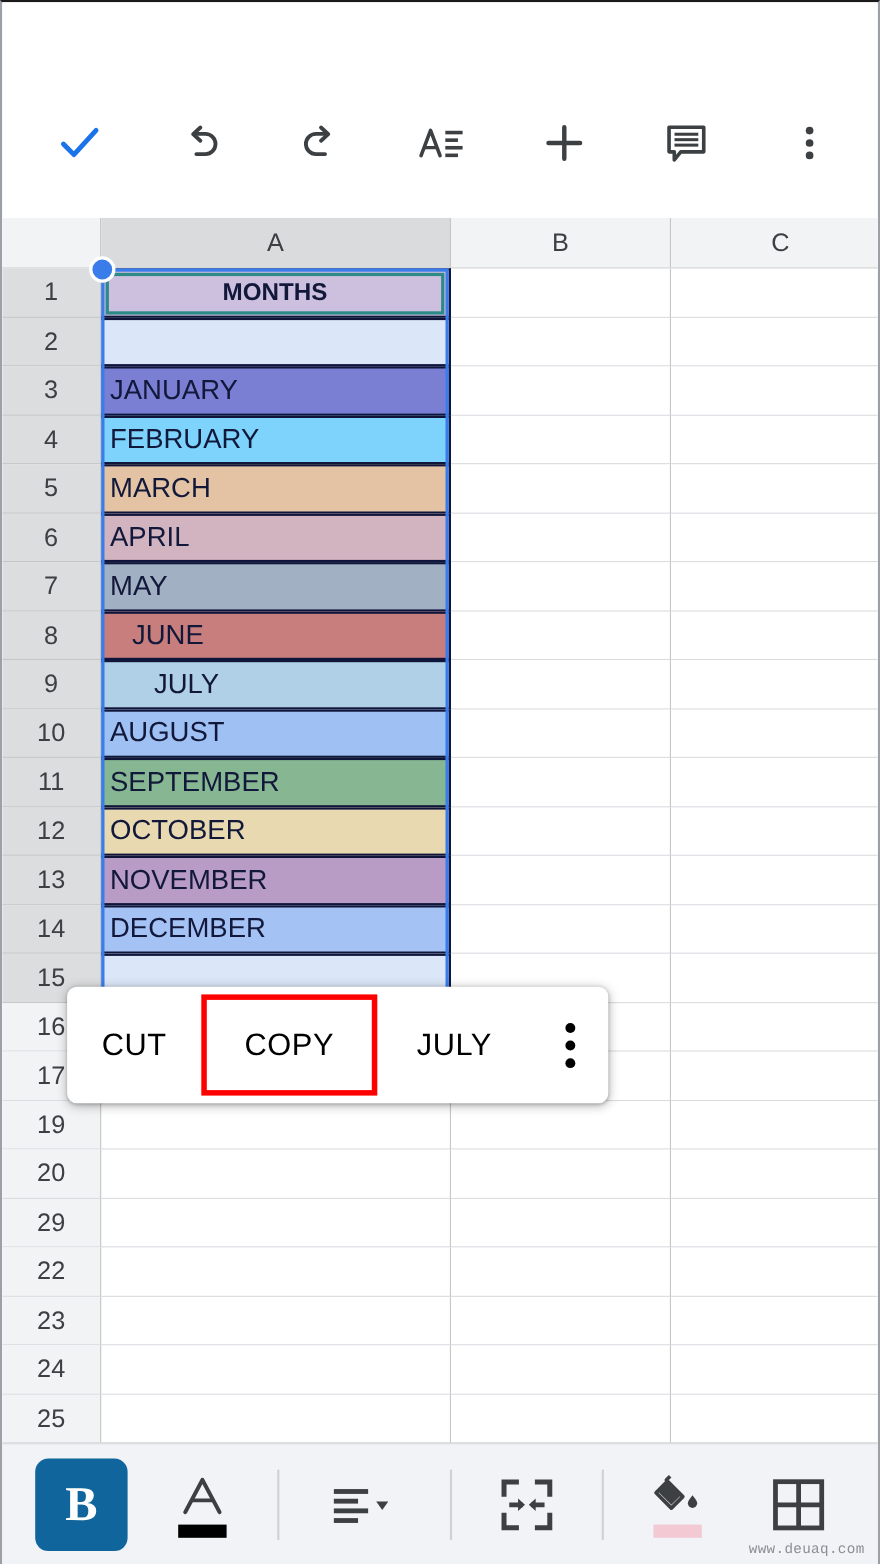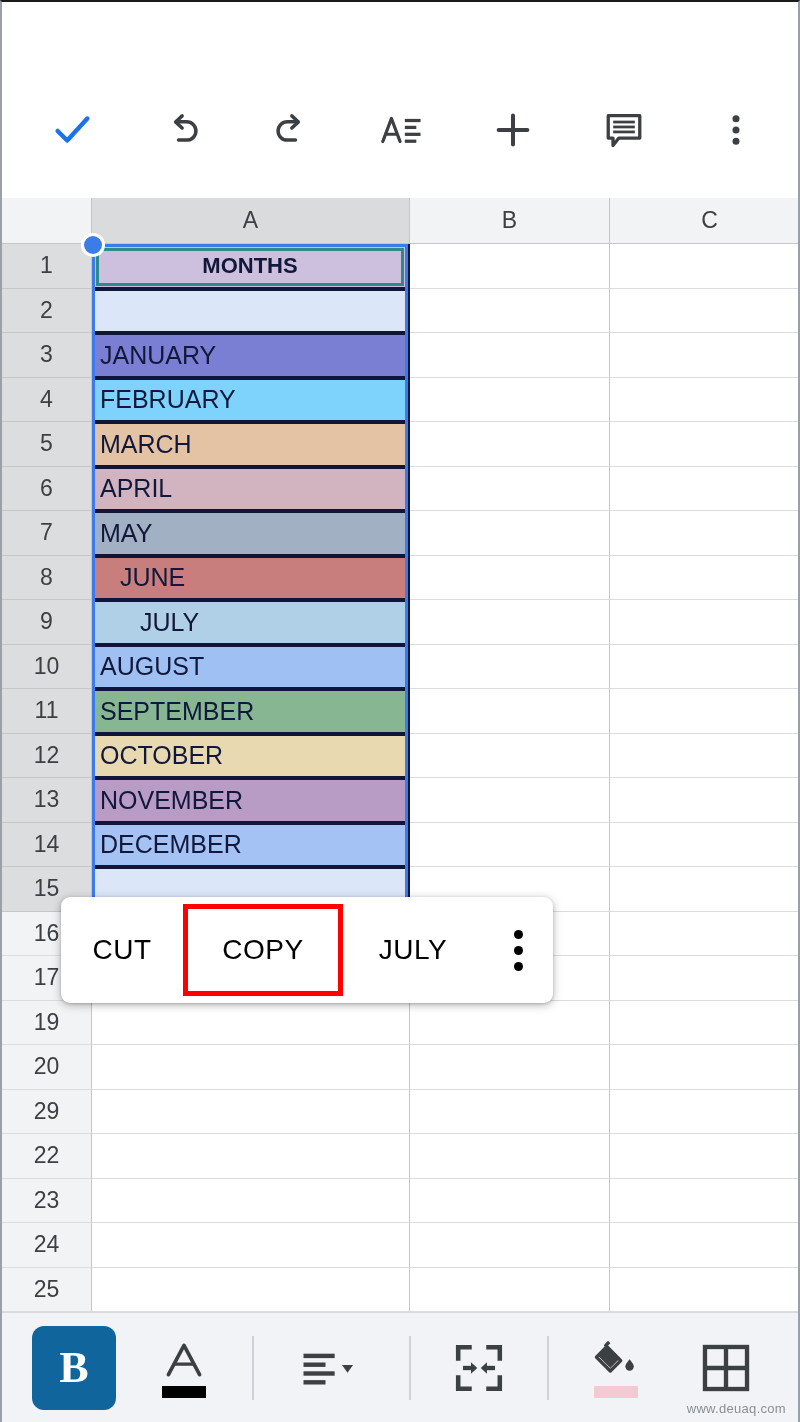--- a/index.html
+++ b/index.html
@@ -187,21 +187,21 @@
   }
   .bb-gap { flex: 1 1 auto; }
   .textcolor-wrap { display: flex; flex-direction: column; align-items: center; gap: 4px; }
   .textcolor-bar { width: 44px; height: 12px; background: #000000; }
   .fill-bar { width: 44px; height: 12px; background: #f3c9d4; }
 
   
   #watermark {
     position: absolute; right: 12px; bottom: 6px;
     font-size: 13px; color: #8a8f96;
-    font-family: Liberation Sans, sans-serif;
+    font-family: Liberation Mono, monospace;
     letter-spacing: 0.3px;
     z-index: 30;
   }
 </style>
 </head>
 <body>
 
 <div id="app">
 
   <div id="topbar">

